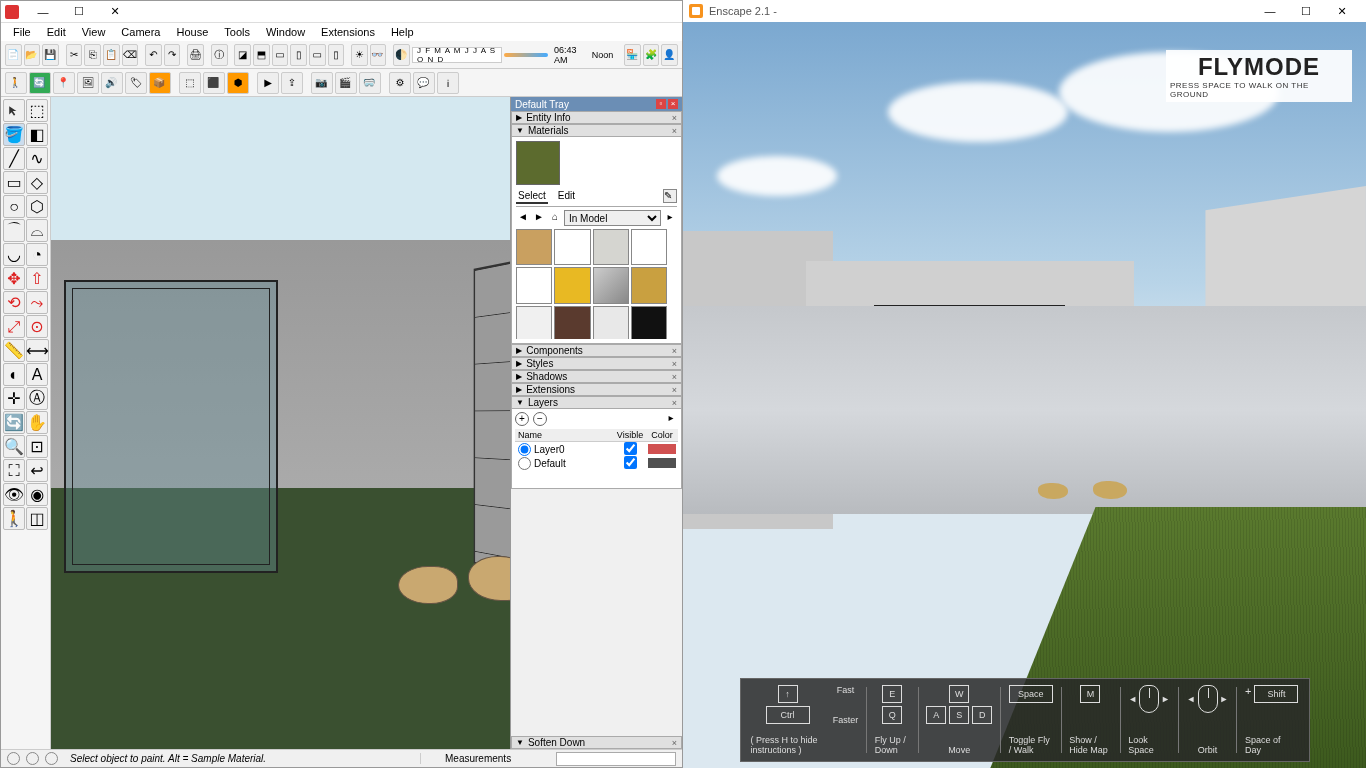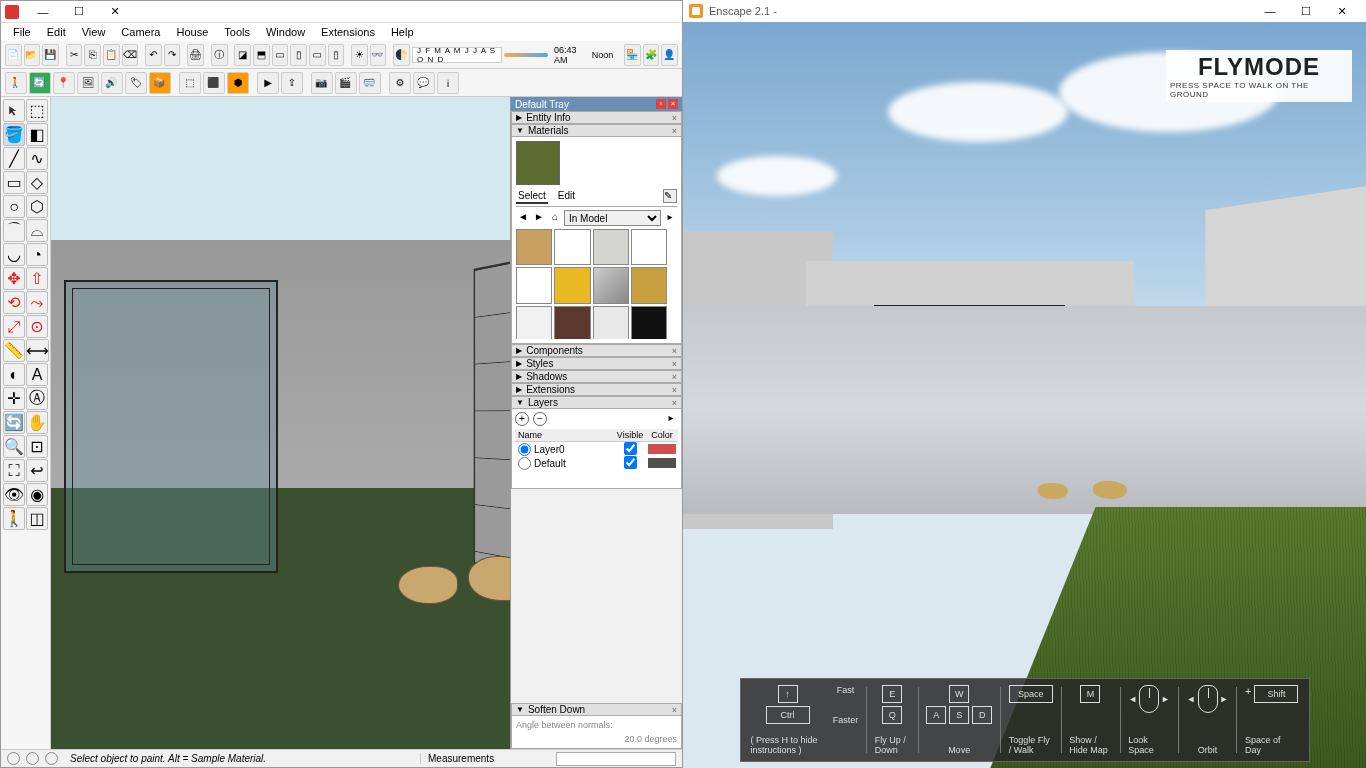--- a/index.html
+++ b/index.html
@@ -75,21 +75,21 @@
 .layer-row .ln{flex:1;}
 .layer-row .lv{width:32px;text-align:center;}
 .layer-row .lc{width:28px;height:10px;margin:0 2px;}
 .soften-body{ background:#fff; border:1px solid #aaa; border-top:none; padding:4px; font-size:9px; color:#888;}
 .soften-val{ text-align:right; margin-top:4px;}
 .tray-spacer{ flex:1; background:#f0f0f0;}
 
 .su-status { height: 18px; background: #f0f0f0; border-top: 1px solid #ccc; display: flex; align-items: center; padding: 0 6px; font-size: 10px; gap: 6px; }
 .status-ic { width:13px;height:13px;border:1px solid #888;border-radius:50%;}
 .status-msg{ flex:1; margin-left:6px;font-style:italic;}
-.status-meas { width:130px; text-align:left; border-left:1px solid #ccc; padding-left:7px;}
+.status-meas { width:130px; text-align:left; border-left:1px solid #ccc; padding-left:24px;}
 
 
 .en-window { position: absolute; left: 683px; top: 0; width: 683px; height: 768px; background: #fff; display:flex; flex-direction:column;border-radius:26px;}
 .en-titlebar { height: 22px; display: flex; align-items: center; padding: 0 6px; }
 .en-logo { width: 14px; height: 14px; background: #f7931e; border-radius: 2px; margin-right: 6px; position:relative;}
 .en-logo::after{content:"";position:absolute;left:3px;top:3px;width:8px;height:8px;background:#fff;border-radius:1px;}
 .en-title { font-size: 11px; flex: 1; color:#555;}
 .en-viewport { flex:1; position: relative; overflow:hidden;}
 .en-sky { position:absolute; inset:0; background: linear-gradient(to bottom, #7ba8d0 0%, #b8d4e8 35%, #dce8f0 48%); }
 .en-cloud { position:absolute; background:rgba(255,255,255,.9); border-radius:50%; filter:blur(3px);}
@@ -400,24 +400,20 @@
           <div class="lv"><input type="checkbox" checked="" style=""></div>
           <div class="lc" style="background:#505050"></div>
         </div>
       </div>
       <div class="tray-spacer"></div>
       <div class="panel-head">
           <span class="tri">▼</span>
           <span>Soften Down</span>
           <span class="x">×</span>
         </div>
-      <div class="soften-body">
-        <div>Angle between normals:</div>
-        <div class="soften-val"><span>20.0</span> <span>degrees</span></div>
-      </div>
     </div>
   </div>
 
   <div class="su-status">
     <div class="status-ic"></div>
     <div class="status-ic"></div>
     <div class="status-ic"></div>
     <div class="status-msg">Select object to paint. Alt = Sample Material.</div>
     <div class="status-meas">Measurements</div>
     <div style="width:120px;height:14px;border:1px solid #aaa;background:#fff"></div>

